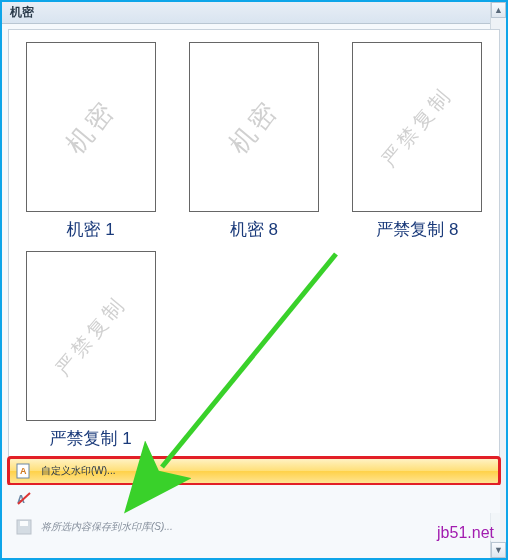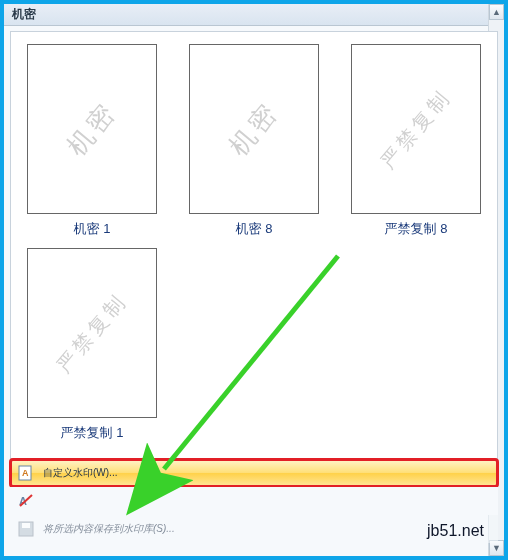--- a/index.html
+++ b/index.html
@@ -8,21 +8,21 @@
       font-size: 12px;
       background: #fff;
       width: 522px;
       height: 560px;
       position: relative;
       overflow: hidden;
     }
     .panel {
       width: 508px;
       height: 560px;
-      border: 4px solid #0ea5e9;
+      border: 2px solid #0ea5e9;
       background: #f6f9fc;
       position: relative;
     }
     .section-header {
       background: linear-gradient(#e8eef6,#d9e4f0);
       border-bottom: 1px solid #b9c6d2;
       height: 22px;
       line-height: 20px;
       padding: 0 8px;
       font-weight: bold;
@@ -61,21 +61,21 @@
       transform: translate(-50%,-50%) rotate(-50deg);
       color: #d0d0d0;
       font-size: 26px;
       font-family: SimSun, serif;
       white-space: nowrap;
       letter-spacing: 4px;
     }
     .thumb-label {
       margin-top: 6px;
       color: #1a3a7a;
-      font-size: 13px;
+      font-size: 17px;
     }
     .scrollbar {
       position: absolute;
       right: 0;
       top: 0;
       bottom: 0;
       width: 16px;
       background: #eef2f6;
       border-left: 1px solid #cfd8e0;
     }
@@ -122,23 +122,23 @@
     .menu-label {
       color: #24344a;
       font-size: 10px;
     }
     .annot-arrow {
       position: absolute;
       pointer-events: none;
     }
     .watermark-site {
       position: absolute;
-      right: 20px;
+      right: 12px;
       bottom: 16px;
-      color: #0f172a;
+      color: #a21caf;
       font-size: 16px;
       font-family: Arial, sans-serif;
       pointer-events: none;
     }
   </style>
 </head>
 <body>
 
 <div class="panel">
 

